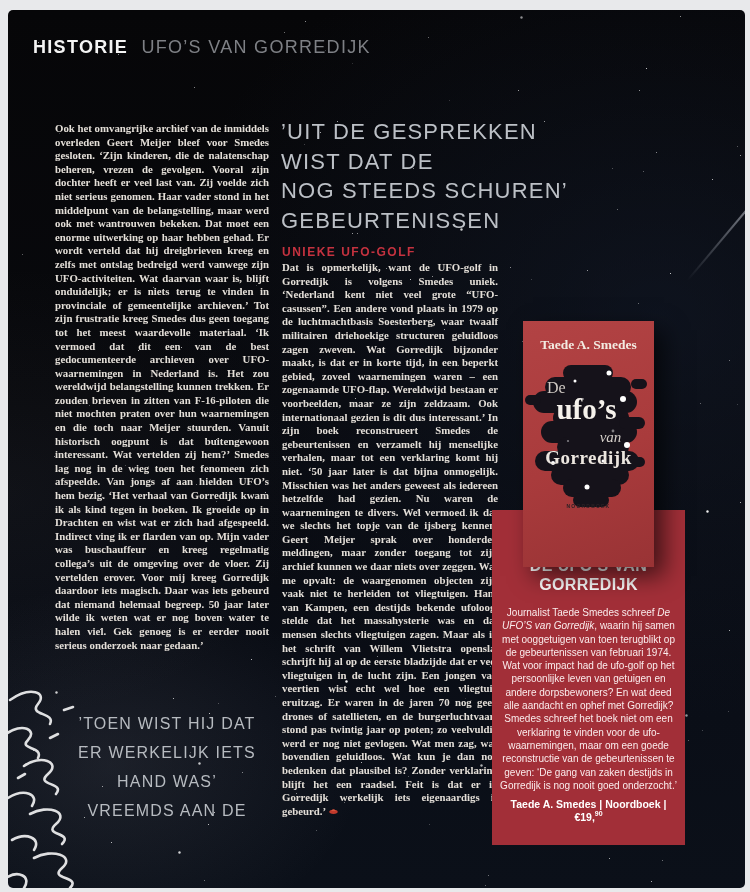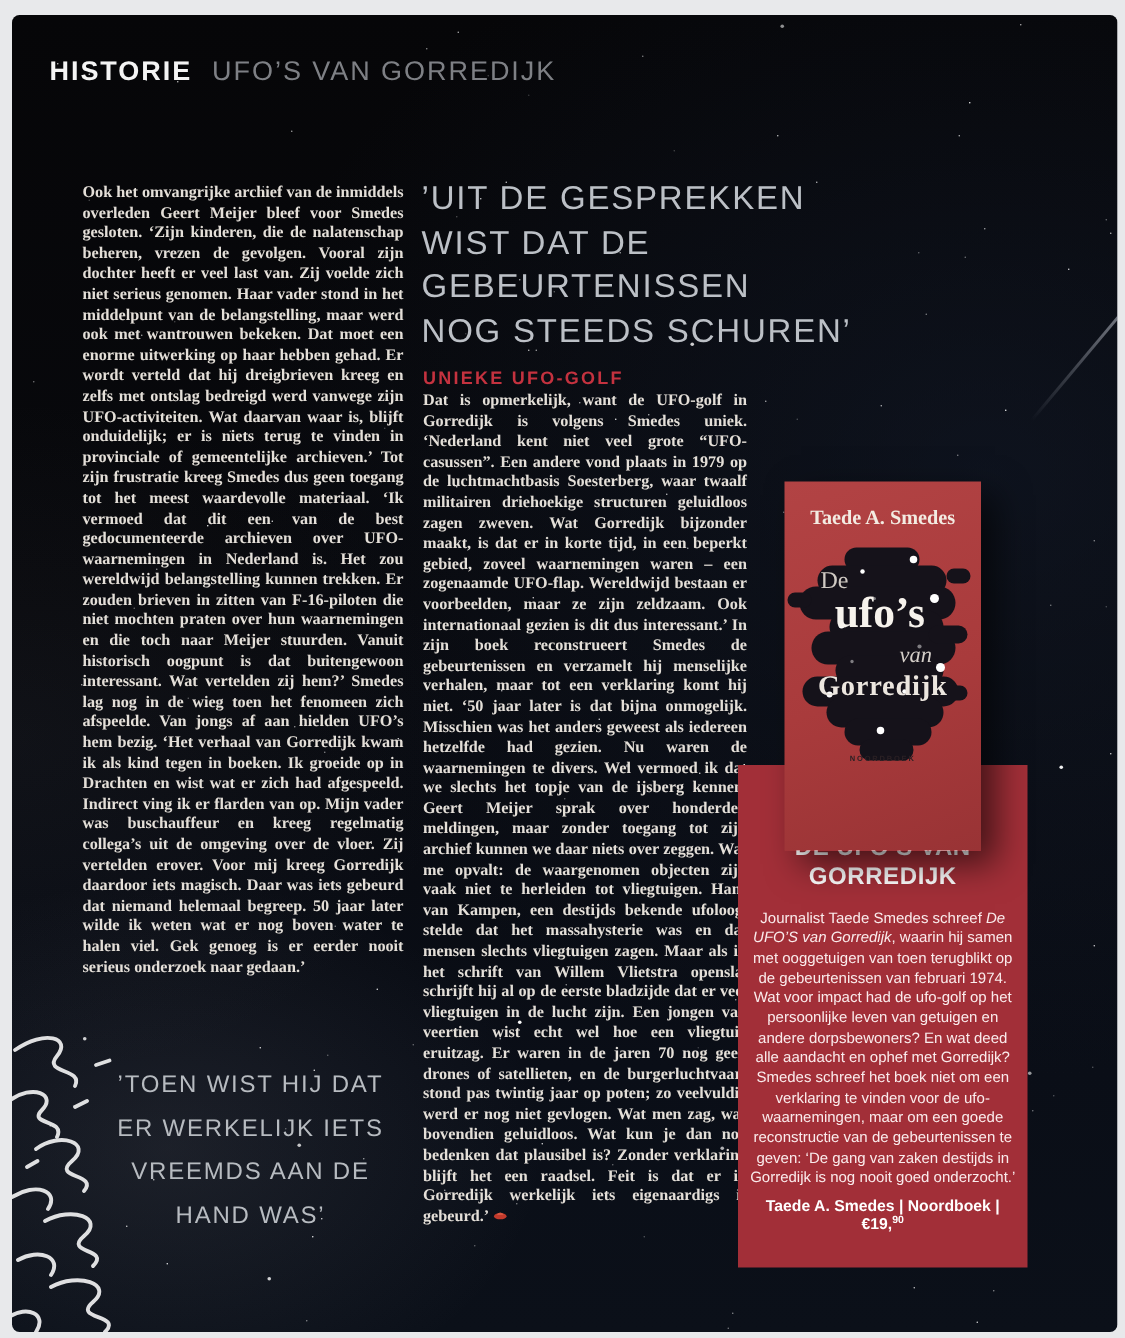--- a/index.html
+++ b/index.html
@@ -111,36 +111,36 @@
   <div class="kicker">
     <span class="label">HISTORIE</span>
     <span class="title">UFO’S VAN GORREDIJK</span>
   </div>
 
   <p class="bodytext col-left">Ook het omvangrijke archief van de inmiddels overleden Geert Meijer bleef voor Smedes gesloten. ‘Zijn kinderen, die de nalatenschap beheren, vrezen de gevolgen. Vooral zijn dochter heeft er veel last van. Zij voelde zich niet serieus genomen. Haar vader stond in het middelpunt van de belangstelling, maar werd ook met wantrouwen bekeken. Dat moet een enorme uitwerking op haar hebben gehad. Er wordt verteld dat hij dreigbrieven kreeg en zelfs met ontslag bedreigd werd vanwege zijn UFO-activiteiten. Wat daarvan waar is, blijft onduidelijk; er is niets terug te vinden in provinciale of gemeentelijke archieven.’ Tot zijn frustratie kreeg Smedes dus geen toegang tot het meest waardevolle materiaal. ‘Ik vermoed dat dit een van de best gedocumenteerde archieven over UFO-waarnemingen in Nederland is. Het zou wereldwijd belangstelling kunnen trekken. Er zouden brieven in zitten van F-16-piloten die niet mochten praten over hun waarnemingen en die toch naar Meijer stuurden. Vanuit historisch oogpunt is dat buitengewoon interessant. Wat vertelden zij hem?’ Smedes lag nog in de wieg toen het fenomeen zich afspeelde. Van jongs af aan hielden UFO’s hem bezig. ‘Het verhaal van Gorredijk kwam ik als kind tegen in boeken. Ik groeide op in Drachten en wist wat er zich had afgespeeld. Indirect ving ik er flarden van op. Mijn vader was buschauffeur en kreeg regelmatig collega’s uit de omgeving over de vloer. Zij vertelden erover. Voor mij kreeg Gorredijk daardoor iets magisch. Daar was iets gebeurd dat niemand helemaal begreep. 50 jaar later wilde ik weten wat er nog boven water te halen viel. Gek genoeg is er eerder nooit serieus onderzoek naar gedaan.’</p>
 
   <div class="quote quote-top">
     <div>’UIT DE GESPREKKEN</div>
     <div>WIST DAT DE</div>
+    <div>NOG STEEDS SCHUREN’</div>
     <div>GEBEURTENISSEN</div>
-    <div>NOG STEEDS SCHUREN’</div>
   </div>
 
   <div class="section-heading">UNIEKE UFO-GOLF</div>
 
   <p class="bodytext col-mid-body"><span>Dat is opmerkelijk, want de UFO-golf in Gorredijk is volgens Smedes uniek. ‘Nederland kent niet veel grote “UFO-casussen”. Een andere vond plaats in 1979 op de luchtmachtbasis Soesterberg, waar twaalf militairen driehoekige structuren geluidloos zagen zweven. Wat Gorredijk bijzonder maakt, is dat er in korte tijd, in een beperkt gebied, zoveel waarnemingen waren – een zogenaamde UFO-flap. Wereldwijd bestaan er voorbeelden, maar ze zijn zeldzaam. Ook internationaal gezien is dit dus interessant.’ In zijn boek reconstrueert Smedes de gebeurtenissen en verzamelt hij menselijke verhalen, maar tot een verklaring komt hij niet. ‘50 jaar later is dat bijna onmogelijk. Misschien was het anders geweest als iedereen hetzelfde had gezien. Nu waren de waarnemingen te divers. Wel vermoed ik dat we slechts het topje van de ijsberg kennen. Geert Meijer sprak over honderden meldingen, maar zonder toegang tot zijn archief kunnen we daar niets over zeggen. Wat me opvalt: de waargenomen objecten zijn vaak niet te herleiden tot vliegtuigen. Hans van Kampen, een destijds bekende ufoloog, stelde dat het massahysterie was en dat mensen slechts vliegtuigen zagen. Maar als ik het schrift van Willem Vlietstra opensla, schrijft hij al op de eerste bladzijde dat er veel vliegtuigen in de lucht zijn. Een jongen van veertien wist echt wel hoe een vliegtuig eruitzag. Er waren in de jaren 70 nog geen drones of satellieten, en de burgerluchtvaart stond pas twintig jaar op poten; zo veelvuldig werd er nog niet gevlogen. Wat men zag, was bovendien geluidloos. Wat kun je dan nog bedenken dat plausibel is? Zonder verklaring blijft het een raadsel. Feit is dat er in Gorredijk werkelijk iets eigenaardigs is gebeurd.’</span><span class="endmark"><svg width="9" height="8" viewBox="0 0 9 8">
           <ellipse cx="4.5" cy="4.8" rx="4.2" ry="2.1" fill="#c23a2c"></ellipse>
           <path d="M2.2,4 A2.4,2.4 0 0 1 6.8,4 Z" fill="#d8553f"></path>
         </svg></span></p>
 
   <div class="quote quote-bottom">
     <div>’TOEN WIST HIJ DAT</div>
     <div>ER WERKELIJK IETS</div>
+    <div>HAND WAS’</div>
     <div>VREEMDS AAN DE</div>
-    <div>HAND WAS’</div>
   </div>
 
   <div class="cover">
     <div class="cover-author">Taede A. Smedes</div>
     <svg class="cover-blob" width="131" height="202" viewBox="0 0 131 202">
       <g fill="#15121a">
         <rect x="40" y="44" width="50" height="16" rx="8"></rect>
         <rect x="22" y="56" width="86" height="20" rx="10"></rect>
         <rect x="10" y="70" width="104" height="22" rx="11"></rect>
         <rect x="30" y="86" width="76" height="22" rx="11"></rect>

